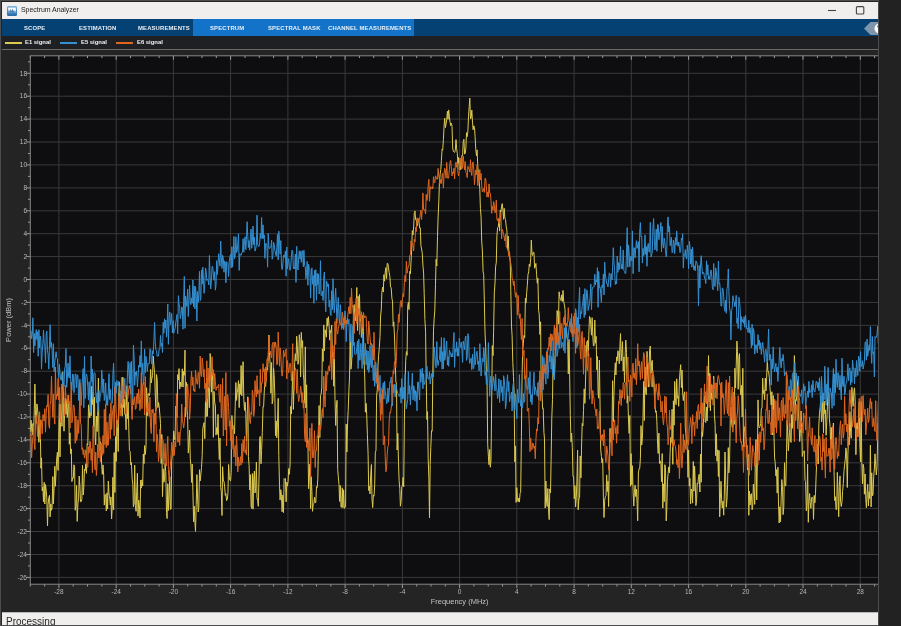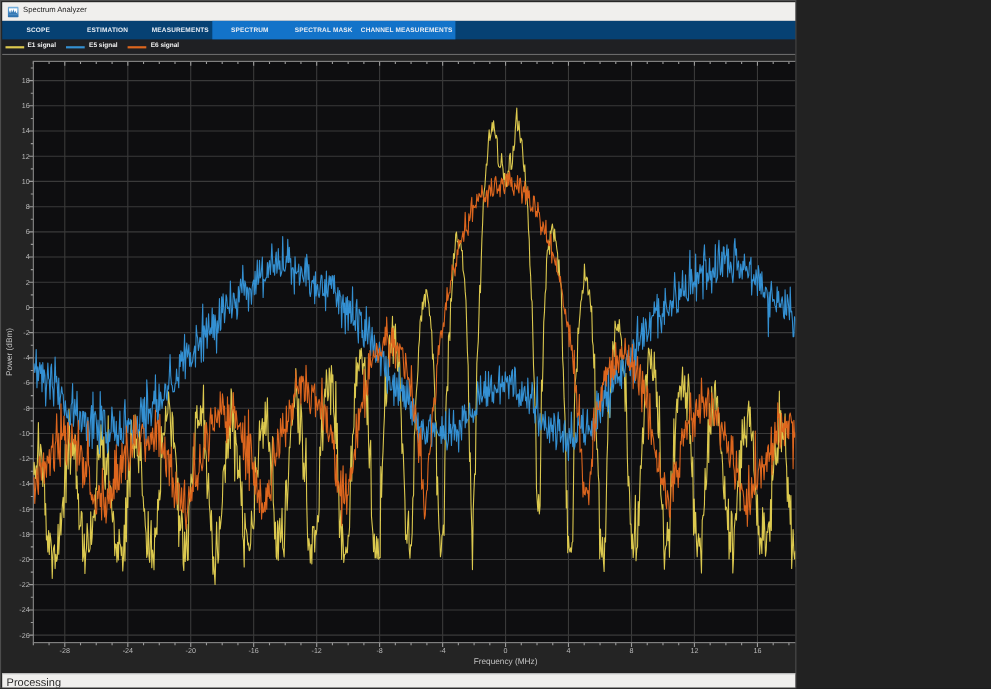--- a/index.html
+++ b/index.html
@@ -1,14 +1,14 @@
 <!DOCTYPE html>
 <html><head><meta charset="utf-8"><style>
   html,body{margin:0;padding:0;background:#222;}
-  #win{position:relative;width:724px;height:626px;font-family:"Liberation Sans",sans-serif;
+  #win{position:relative;width:879px;height:626px;font-family:"Liberation Sans",sans-serif;
        background:#242424;overflow:hidden;box-sizing:border-box;
        border:1px solid #4d4d4d;}
   #titlebar{position:absolute;left:1px;top:1px;width:899px;height:17px;background:#f0efed;}
   #title{position:absolute;left:19px;top:4.2px;font-size:7px;letter-spacing:-0.05px;color:#1c1c1c;}
   #appicon{position:absolute;left:5px;top:3.5px;width:10px;height:10px;}
   .winbtn{position:absolute;top:0;width:30px;height:17px;color:#444;text-align:center;}
   #tabbar{position:absolute;left:1px;top:18px;width:899px;height:17px;background:#064173;}
   #bluetabs{position:absolute;left:191px;top:0;width:221px;height:17px;background:#1373c9;}
   .tab{position:absolute;top:0;height:17px;line-height:18px;font-size:5.9px;font-weight:bold;
        color:#e8eef5;letter-spacing:0.15px;}

